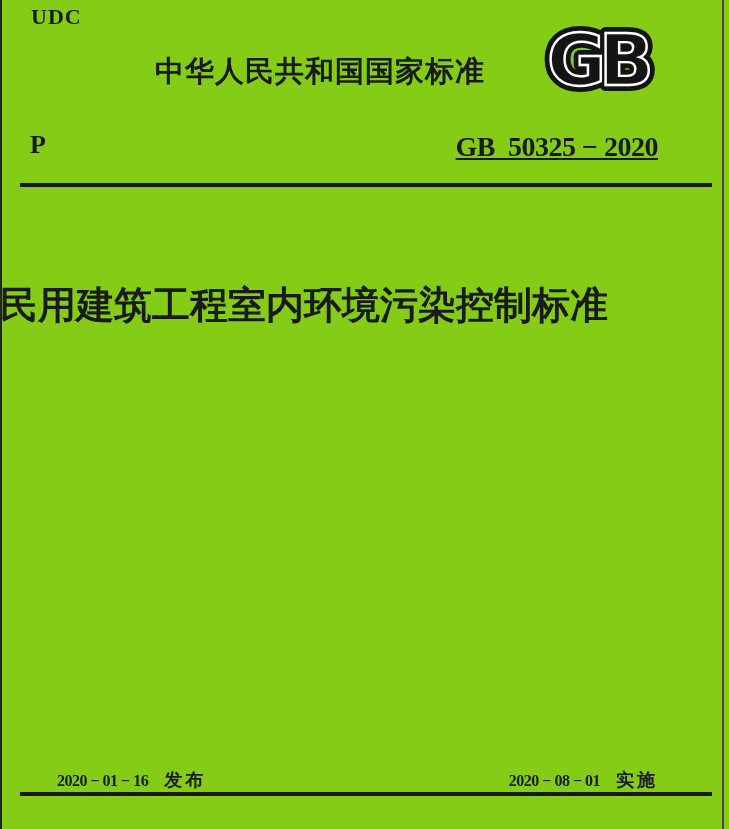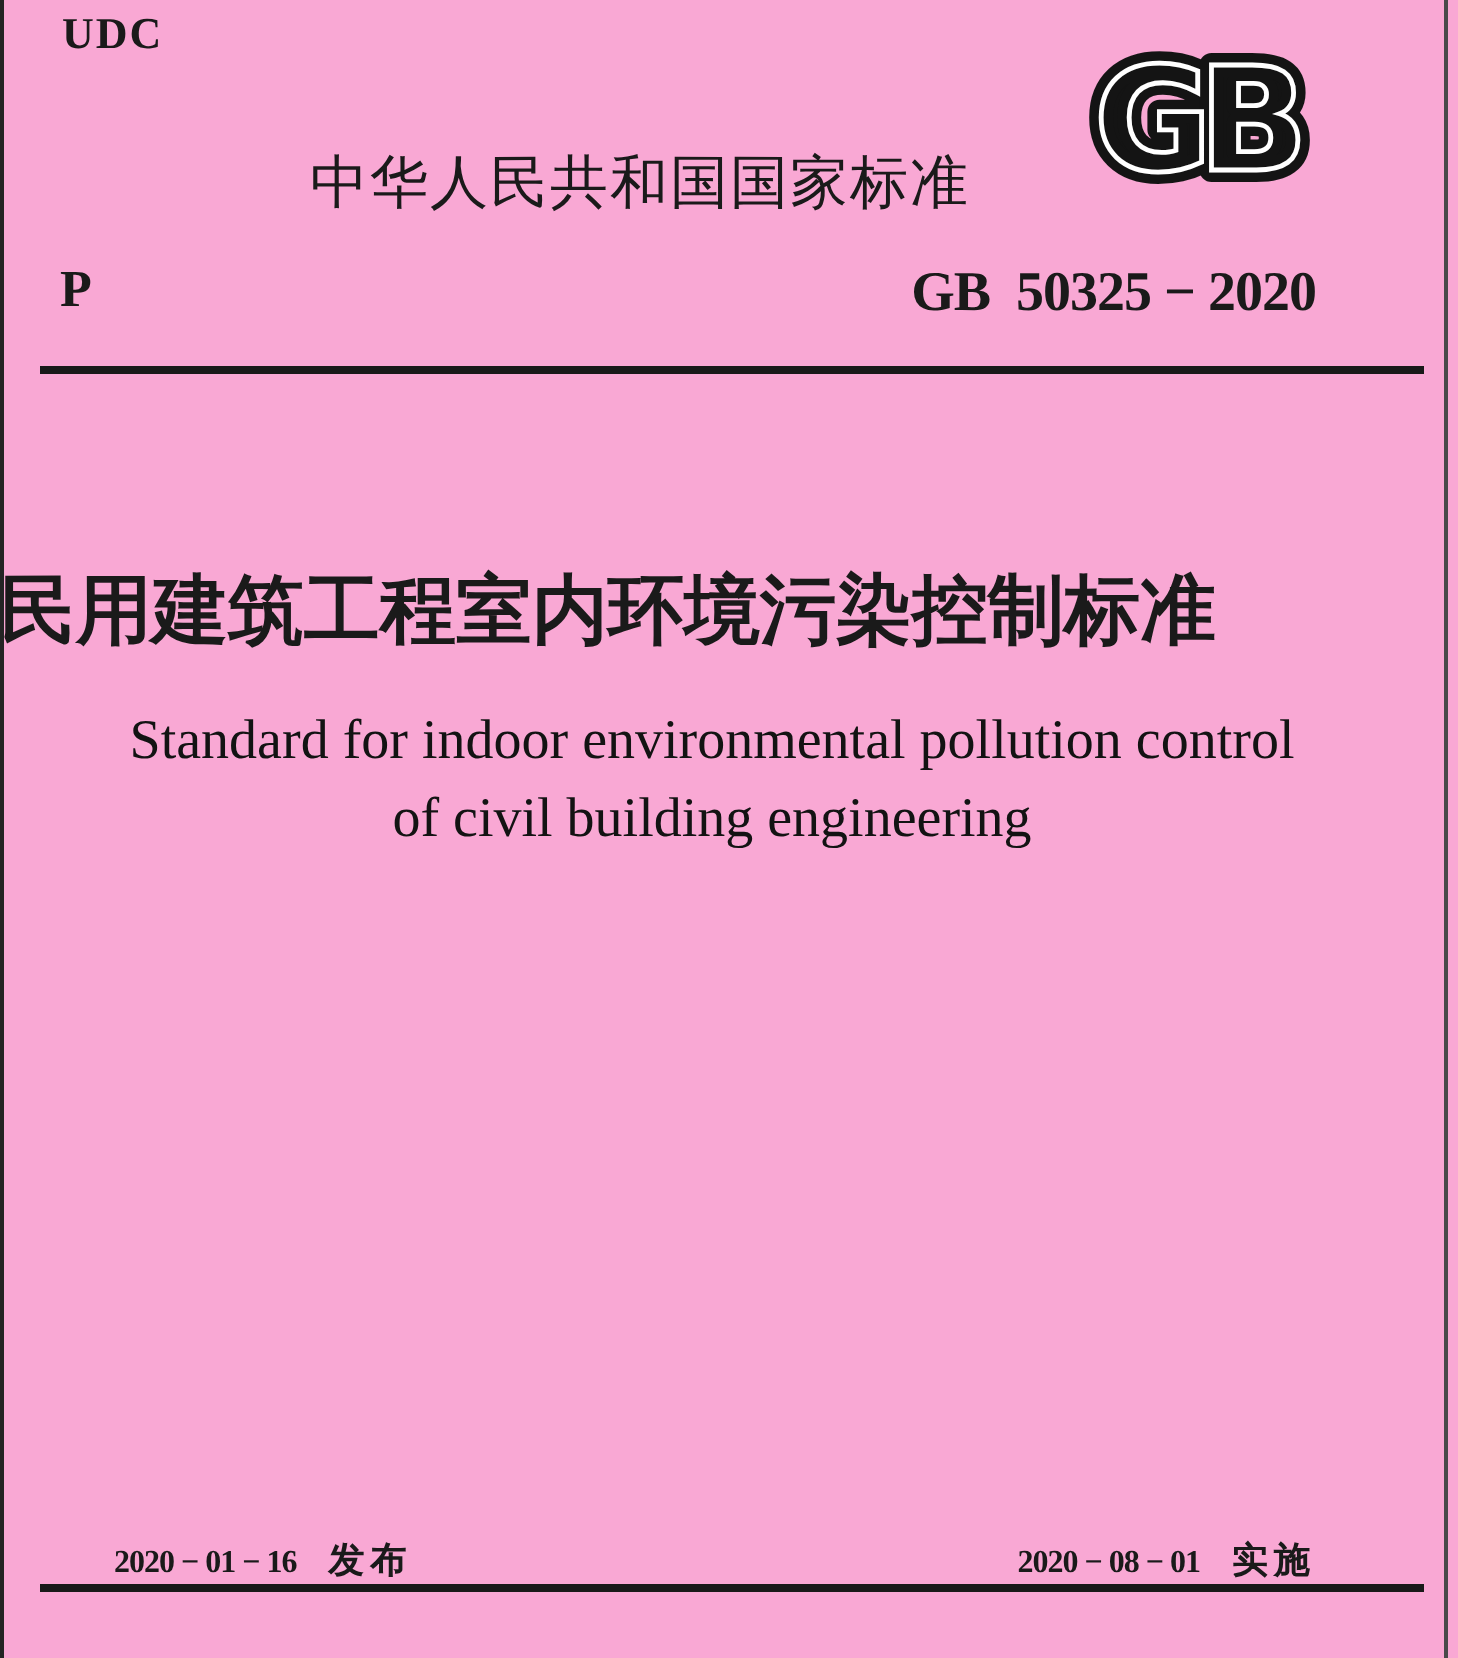--- a/index.html
+++ b/index.html
@@ -4,21 +4,21 @@
 <style>
   html, body {
     margin: 0;
     padding: 0;
     background: #ffffff;
   }
   .page {
     position: relative;
     width: 729px;
     height: 829px;
-    background: #f9a8d4;
+    background: #84cc16;
     overflow: hidden;
     font-family: "Liberation Serif", "DejaVu Serif", serif;
     color: #1a1a1a;
   }
   
   .edge {
     position: absolute;
     top: 0;
     height: 829px;
     background: #2b2b2b;
@@ -30,26 +30,26 @@
     position: absolute;
     left: 31px;
     top: 4px;
     font-size: 22px;
     font-weight: bold;
     letter-spacing: 1px;
   }
   .heading {
     position: absolute;
     left: 0;
-    top: 72px;
+    top: 52px;
     width: 640px;
     text-align: center;
     font-family: "Liberation Sans", "DejaVu Sans", sans-serif;
     font-size: 29px;
-    font-weight: normal;
+    font-weight: bold;
     letter-spacing: 1px;
     white-space: nowrap;
   }
   .logo {
     position: absolute;
     left: 537px;
     top: 22px;
     width: 120px;
     height: 71px;
   }
@@ -80,20 +80,21 @@
   .code {
     position: absolute;
     left: 0;
     top: 131px;
     width: 658px;
     text-align: right;
     font-size: 28px;
     font-weight: bold;
     white-space: pre;
     letter-spacing: -0.5px;
+    text-decoration: underline;
   }
   .rule {
     position: absolute;
     left: 20px;
     width: 692px;
     height: 4px;
     background: #191919;
   }
   .rule.top    { top: 183px; }
   .rule.bottom { top: 792px; }
@@ -165,24 +166,20 @@
   </svg>
 
   <div class="pclass">P</div>
 
   <div class="code">GB  50325 − 2020</div>
 
   <div class="rule top"></div>
 
   <h1 class="title-zh">民用建筑工程室内环境污染控制标准</h1>
 
-  <div class="title-en">
-    <div>Standard for indoor environmental pollution control</div>
-    <div>of civil building engineering</div>
-  </div>
 
   <div class="dates">
     <div class="date-block">
       <span class="date">2020 − 01 − 16</span><span class="date-label">发布</span>
     </div>
     <div class="date-block">
       <span class="date">2020 − 08 − 01</span><span class="date-label">实施</span>
     </div>
   </div>
 

